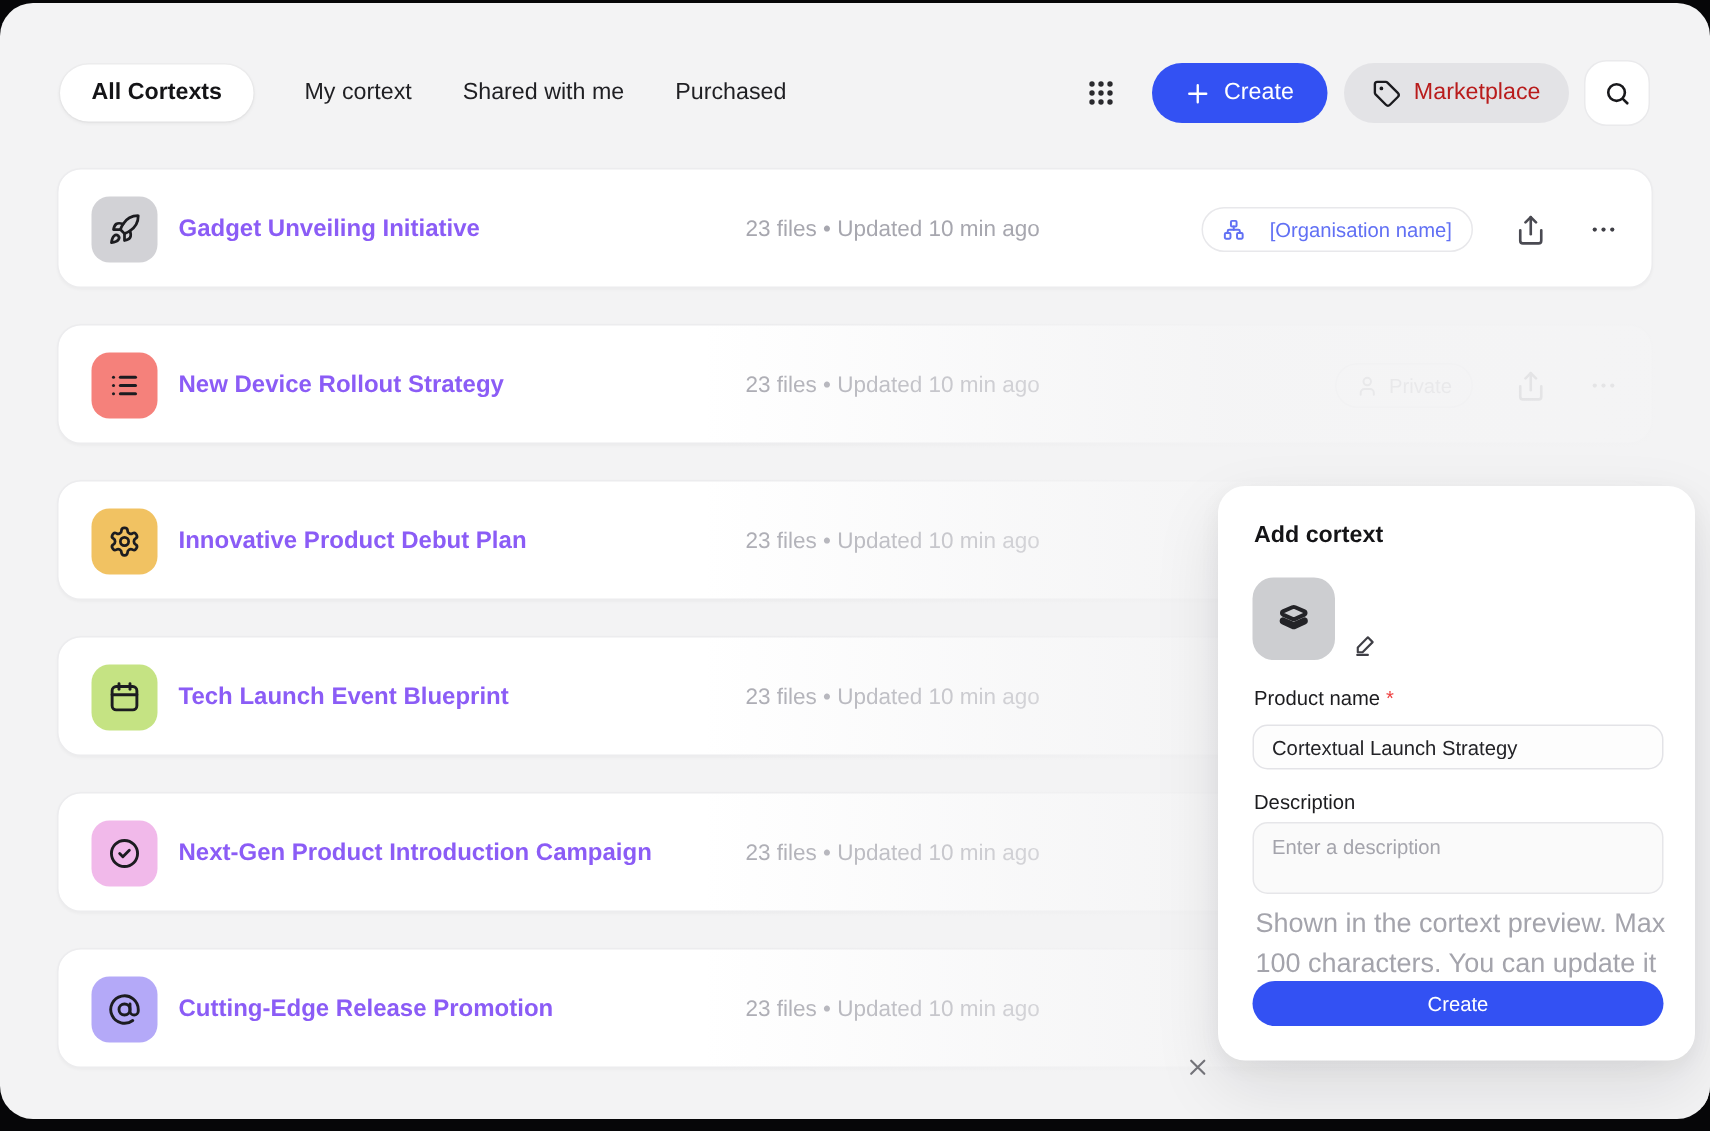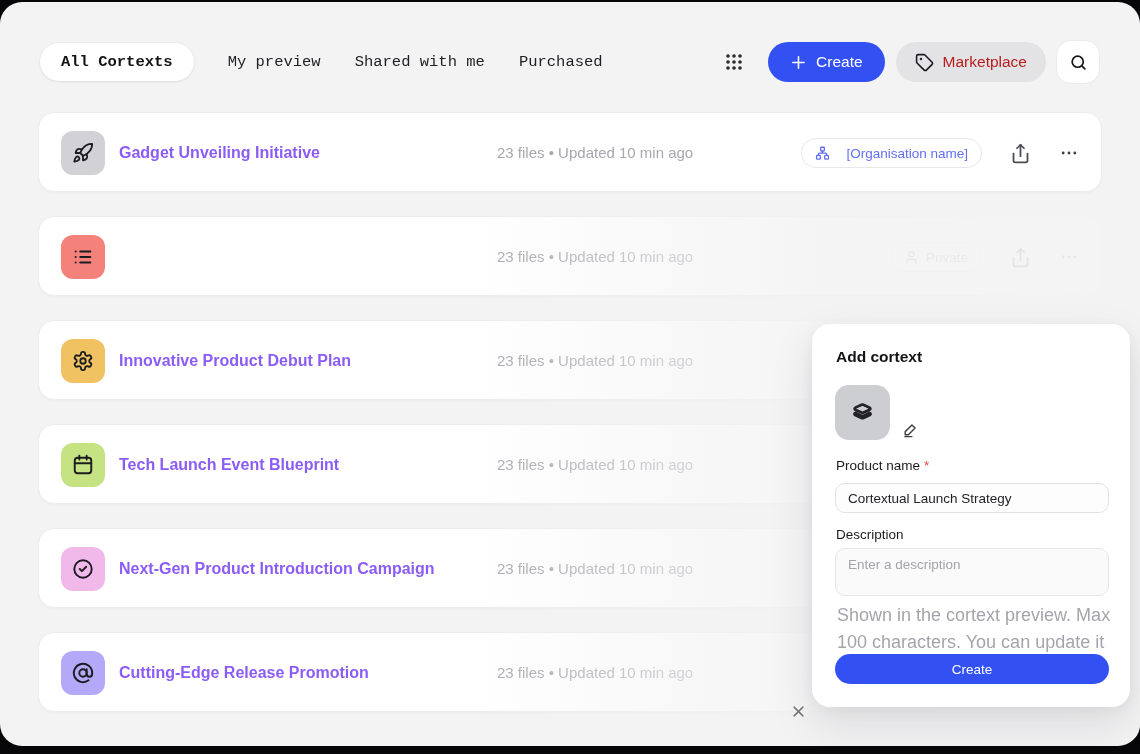--- a/index.html
+++ b/index.html
@@ -2,21 +2,21 @@
 <html><head>
 <meta charset="utf-8">
 <style>
   * { margin:0; padding:0; box-sizing:border-box; }
   html,body { width:1140px; height:754px; background:#060608; font-family:"Liberation Sans", sans-serif; }
   .stage { position:relative; width:1140px; height:754px; background:#060608; overflow:hidden; }
   .page { position:absolute; left:0; top:2px; right:0; bottom:8px; background:#f3f3f4; border-radius:22px; overflow:hidden; }
 
   
   .header { position:absolute; top:38px; left:40px; right:40px; height:44px; display:flex; justify-content:space-between; align-items:center; z-index:3; }
-  .tabs { display:flex; align-items:center; gap:34px;font-family:Liberation Mono, monospace; }
+  .tabs { display:flex; align-items:center; gap:34px; }
   .tab { font-size:15.5px; color:#1f1f23; cursor:pointer; white-space:nowrap; }
   .tab.active { background:#ffffff; height:38px; line-height:38px; padding:0 21px; border-radius:19px; font-weight:700; color:#141417; box-shadow:0 1px 3px rgba(0,0,0,.07), 0 0 0 1px rgba(0,0,0,.02); }
   .hdr-actions { display:flex; align-items:center; }
   .gridbtn { background:none; border:none; cursor:pointer; display:flex; margin-right:24px; }
   .btn-create { display:flex; align-items:center; gap:9px; height:40px; padding:0 22px; border:none; border-radius:20px; color:#fff; font-size:15.5px; font-weight:500; cursor:pointer; font-family:inherit; }
   .btn-market { display:flex; align-items:center; gap:9px; height:40px; padding:0 19px; margin-left:11px; border:none; border-radius:20px; background:#e3e3e6; color:#b91c1c; font-size:15.5px; font-weight:500; cursor:pointer; font-family:inherit; }
   .btn-search { width:44px; height:44px; margin-left:10px; border-radius:15px; background:#fff; border:1px solid #eaeaec; display:flex; align-items:center; justify-content:center; cursor:pointer; }
 
   
   .card { position:absolute; left:38px; width:1064px; height:80px; background:#ffffff; border:1px solid #ececee; border-radius:16px; box-shadow:0 1px 2px rgba(0,0,0,.03); z-index:1; }
@@ -52,21 +52,21 @@
 </style>
 </head>
 <body>
 
 <div class="stage">
   <div class="page">
 
     <div class="header">
       <div class="tabs">
         <div class="tab active">All Cortexts</div>
-        <div class="tab">My preview</div>
+        <div class="tab">My cortext</div>
         <div class="tab">Shared with me</div>
         <div class="tab">Purchased</div>
       </div>
       <div class="hdr-actions">
         <button class="gridbtn">
           <span>
             <svg width="20" height="20" viewBox="0 0 20 20" fill="#2a2a2e">
               <circle cx="4" cy="4" r="1.8"></circle>
                 <circle cx="10" cy="4" r="1.8"></circle>
                 <circle cx="16" cy="4" r="1.8"></circle>
@@ -156,20 +156,21 @@
       <span class="tile" style="background-color: rgb(245, 129, 123);">
         <svg width="22" height="22" viewBox="0 0 24 24" fill="none" stroke="#1c1c20" stroke-width="2.2" stroke-linecap="round" stroke-linejoin="round">
           <line x1="9" y1="6" x2="20" y2="6"></line>
             <line x1="9" y1="12" x2="20" y2="12"></line>
             <line x1="9" y1="18" x2="20" y2="18"></line>
           <line x1="4" y1="6" x2="4.01" y2="6"></line>
             <line x1="4" y1="12" x2="4.01" y2="12"></line>
             <line x1="4" y1="18" x2="4.01" y2="18"></line>
         </svg>
       </span>
+      <span class="card-title">New Device Rollout Strategy</span>
       <span class="card-meta">23 files • Updated 10 min ago</span>
       <div class="row-actions">
         <span class="badge private">
           <span>
             <svg width="15" height="15" viewBox="0 0 24 24" fill="none" stroke="#8e8e96" stroke-width="2.1" stroke-linecap="round" stroke-linejoin="round">
                 <path d="M19 21v-2a4 4 0 0 0-4-4H9a4 4 0 0 0-4 4v2"></path>
                 <circle cx="12" cy="7" r="4"></circle>
               </svg>
           </span>
           <span>Private</span>

